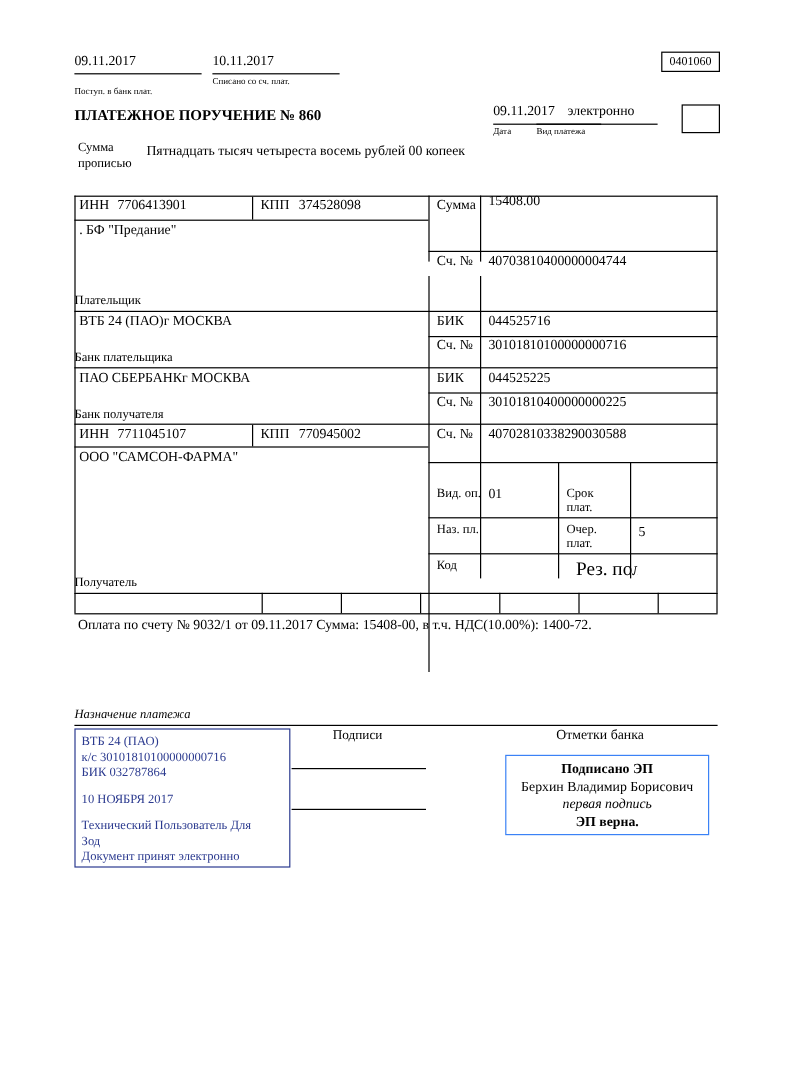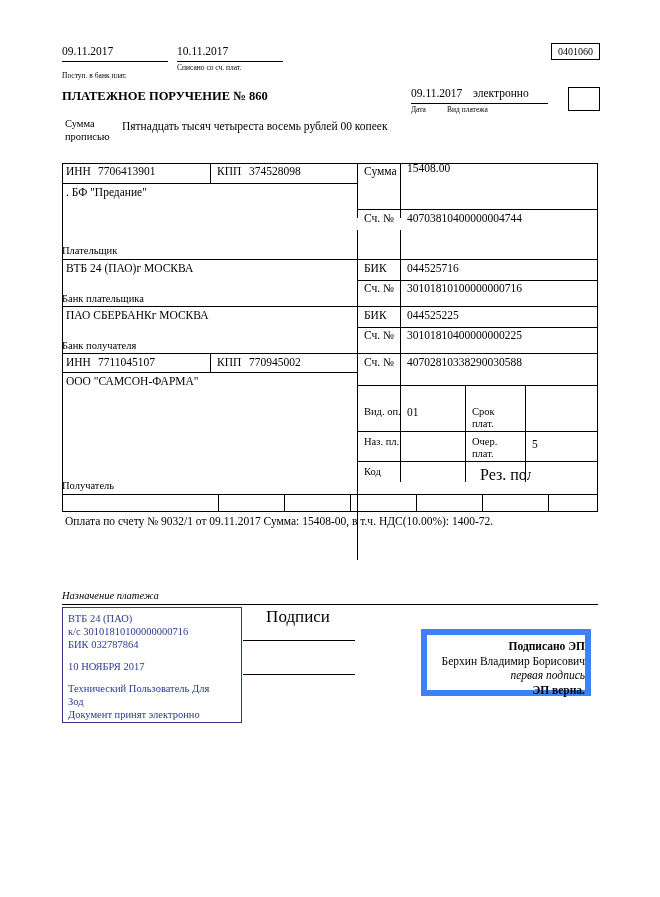--- a/index.html
+++ b/index.html
@@ -74,23 +74,23 @@
     font-size: 10.5px;
     line-height: 13px;
     padding: 4px 5px;
     box-sizing: border-box;
   }
   .stamp div { white-space: nowrap; }
   .stamp .gap { height: 9px; }
 
   
   .bankbox {
-    border: 6px solid #3b82f6;
+    border: 1px solid #3b82f6;
     box-sizing: border-box;
-    text-align: right;
+    text-align: center;
     font-size: 11px;
     padding-top: 5px;
     font-family: Liberation Serif, serif;
   }
   .bankbox .b1 { font-weight: bold; font-size: 11.5px; }
   .bankbox .b2 { font-size: 11.5px; margin-top: 3px; }
   .bankbox .b3 { font-style: italic; font-size: 11.5px; margin-top: 2px;}
   .bankbox .b4 { font-weight: bold; font-size: 11.5px; margin-top: 3px; }
   .center { text-align: center; }
 </style>
@@ -226,21 +226,22 @@
   <div class="abs" style="left:62px; top:511px; width:536px; border-top:1px solid #000;"></div>
 
   <div class="abs" style="left:62px; top:163px; height:331px; border-left:1px solid #000;"></div>
   <div class="abs" style="left:597px; top:163px; height:331px; border-left:1px solid #000;"></div>
 
   <div class="abs val" style="left:65px; top:515px; width:530px;">Оплата по счету № 9032/1 от 09.11.2017 Сумма: 15408-00, в т.ч. НДС(10.00%): 1400-72.</div>
 
   <div class="abs lblcap" style="left:62px; top:590px;font-style:italic;">Назначение платежа</div>
   <div class="abs" style="left:62px; top:604px; width:536px; border-top:1px solid #000;"></div>
 
-  <div class="abs center" style="left:228px; top:607px; width:140px; font-size:17px;">Подписи</div>
+  <div class="abs center" style="left:228px; top:607px; width:140px; font-size:11px;">Подписи</div>
+  <div class="abs center" style="left:400px; top:607px; width:200px; font-size:11.5px;">Отметки банка</div>
 
   <div class="abs" style="left:243px; top:640px; width:112px; border-top:1px solid #000;"></div>
   <div class="abs" style="left:243px; top:674px; width:112px; border-top:1px solid #000;"></div>
 
   <div class="abs stamp" style="left:62px; top:607px; width:180px; height:116px;">
     <div>ВТБ 24 (ПАО)</div>
     <div>к/с 30101810100000000716</div>
     <div>БИК 032787864</div>
     <div class="gap"></div>
     <div>10 НОЯБРЯ 2017</div>

